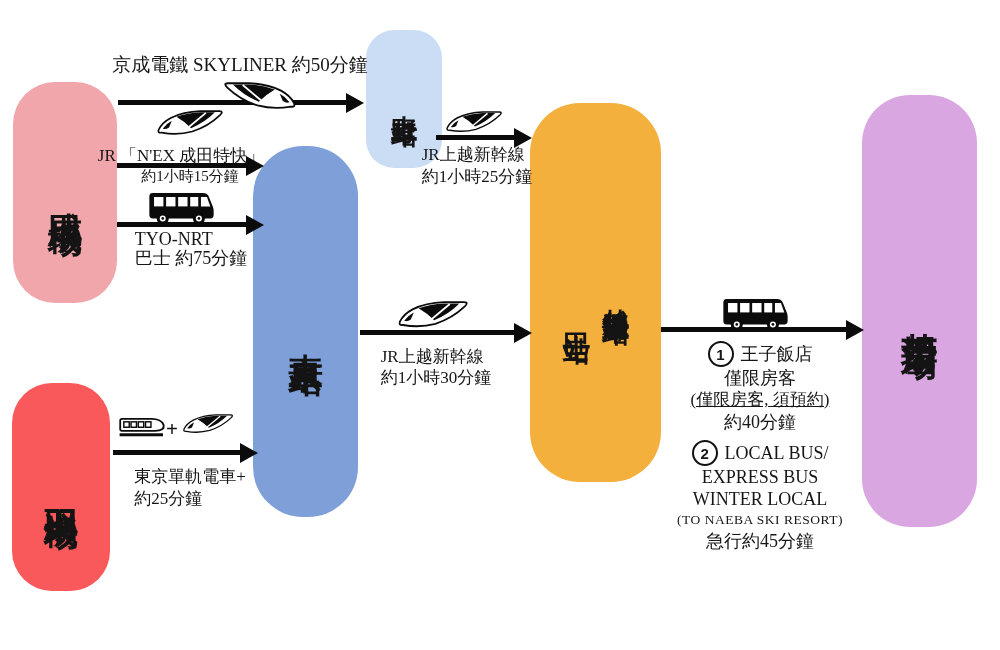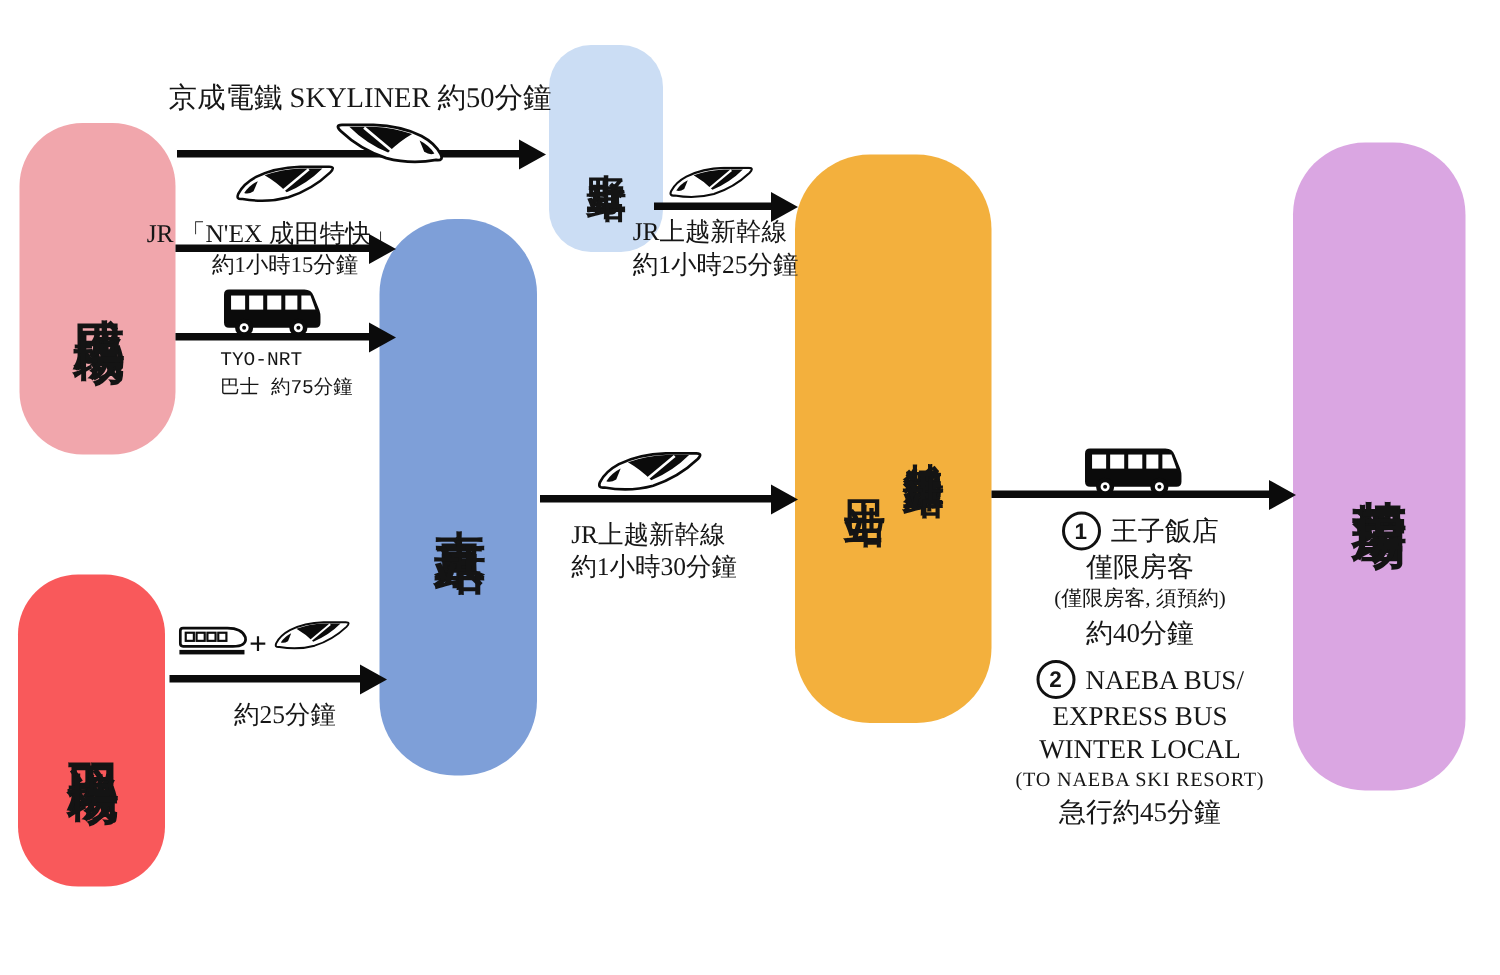--- a/index.html
+++ b/index.html
@@ -54,36 +54,36 @@
   #icon-monorail{left:119px;top:417px;width:47px;}
   #icon-bus-tyonrt{left:148px;top:191px;width:67px;}
   #icon-bus-naeba{left:722px;top:297px;width:67px;}
   #plus-sign{position:absolute;left:166px;top:417px;font-size:21px;font-weight:700;z-index:3;}
   
   .lbl{position:absolute;white-space:nowrap;z-index:1;text-align:left;color:#161616;}
   .ctr{transform:translateX(-50%);}
   #lbl-skyliner{left:240px;top:52px;font-size:19px;}
   #lbl-nex-1{left:181px;top:144px;font-size:17px;}
   #lbl-nex-2{left:190px;top:167px;font-size:15px;}
-  #lbl-tyonrt{left:191px;top:230px;font-size:13px;line-height:19px;font-family:Liberation Mono, monospace;}
+  #lbl-tyonrt{left:191px;top:230px;font-size:18px;line-height:19px;}
   #lbl-ueno-echigo{left:477px;top:144px;font-size:17px;line-height:22px;}
   #lbl-tokyo-echigo{left:436px;top:346px;font-size:17px;line-height:21px;}
   #lbl-haneda{left:190px;top:466px;font-size:17px;line-height:22px;}
   
   #naeba-options{
     position:absolute;left:652px;top:341px;width:216px;z-index:1;
     text-align:center;font-size:18px;line-height:22px;color:#161616;
   }
   .opt-head{display:flex;align-items:center;justify-content:center;gap:7px;line-height:26px;}
   .circ{
     display:inline-flex;align-items:center;justify-content:center;flex:0 0 auto;
     width:22px;height:22px;border:2.5px solid #111;border-radius:50%;
     font-family:"Liberation Sans","DejaVu Sans",sans-serif;font-weight:700;font-size:15px;line-height:1;
   }
-  .small-note{font-size:14px;}
+  .small-note{font-size:17px;text-decoration:underline;}
   .tiny-caps{font-size:13.5px;letter-spacing:0.5px;line-height:20px;}
   #opt2-head{margin-top:7px;}
 </style>
 </head>
 <body>
 
 <div id="stage">
 
   <div class="box" id="narita-box" style="background-color: rgb(241, 166, 172);">
     <div class="vname">成田機場</div>
@@ -220,35 +220,36 @@
     <div>JR上越新幹線</div>
     <div>約1小時25分鐘</div>
   </div>
 
   <div class="lbl ctr" id="lbl-tokyo-echigo">
     <div>JR上越新幹線</div>
     <div>約1小時30分鐘</div>
   </div>
 
   <div class="lbl ctr" id="lbl-haneda">
+    <div>東京單軌電車+</div>
     <div>約25分鐘</div>
   </div>
 
   <div id="naeba-options">
     <div class="opt-head">
       <span class="circ">1</span>
       <span>王子飯店</span>
     </div>
     <div>僅限房客</div>
     <div class="small-note">(僅限房客, 須預約)</div>
     <div>約40分鐘</div>
 
     <div class="opt-head" id="opt2-head">
       <span class="circ">2</span>
-      <span>NAEBA BUS/</span>
+      <span>LOCAL BUS/</span>
     </div>
     <div>EXPRESS BUS</div>
     <div>WINTER LOCAL</div>
     <div class="tiny-caps">(TO NAEBA SKI RESORT)</div>
     <div>急行約45分鐘</div>
   </div>
 
 </div>
 
 </body></html>

